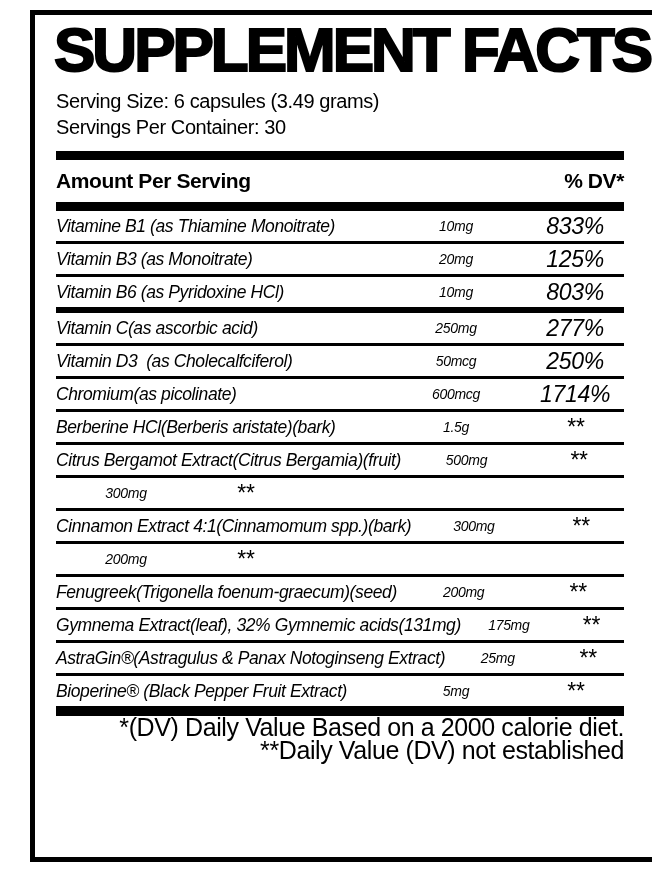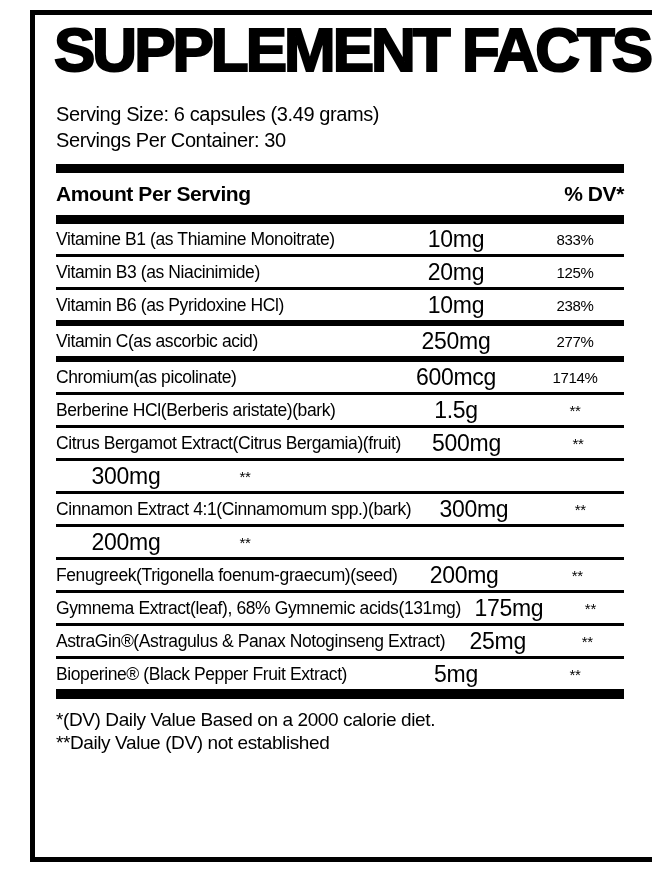--- a/index.html
+++ b/index.html
@@ -10,34 +10,34 @@
   }
   .label {
     position:absolute; left:30px; top:10px; width:629px; height:852px;
     border:5px solid #000; box-sizing:border-box;
     padding:0 30px 0 21px; background:#fff;
   }
   .title {
     margin:3px 0 0 -2px; font-size:62px; line-height:63px; font-weight:bold;
     letter-spacing:-3px; white-space:nowrap; -webkit-text-stroke:2px #000;
   }
-  .serving { margin-top:20px; font-size:20px; line-height:26px; letter-spacing:-0.4px; }
+  .serving { margin-top:7px; font-size:20px; line-height:26px; letter-spacing:-0.4px; }
   .bar { height:9px; background:#000; }
   .bar-top { margin-top:11px; }
   .bar-bottom { height:10px; }
   .thead {
     display:flex; justify-content:space-between; align-items:center;
     height:42px; font-weight:bold; font-size:21px; letter-spacing:-0.4px;
   }
-  .row { display:flex; align-items:center; padding:5px 0 4px; }
+  .row { display:flex; align-items:center; padding:5px 0 4px;font-style:italic; }
   .name { flex:1; font-size:17.5px; line-height:21px; letter-spacing:-0.4px; white-space:pre; }
-  .amt { width:140px; text-align:center; font-size:23px; line-height:21px; letter-spacing:-0.3px; }
-  .dv  { width:98px;  text-align:center; font-size:15px; line-height:21px; letter-spacing:-0.3px; }
+  .amt { width:140px; text-align:center; font-size:14px; line-height:21px; letter-spacing:-0.3px; }
+  .dv  { width:98px;  text-align:center; font-size:23px; line-height:21px; letter-spacing:-0.3px; }
   .sep { height:3px; background:#000; }
-  .footnotes { margin-top:9px; font-size:19px; line-height:23px; letter-spacing:-0.4px; }
+  .footnotes { font-size:25px; line-height:23px; letter-spacing:-0.4px;text-align:right; }
 </style>
 </head>
 <body>
 
 <div class="label">
 
   <h1 class="title">SUPPLEMENT FACTS</h1>
 
   <div class="serving">
     <div>Serving Size: 6 capsules (3.49 grams)</div>
@@ -54,38 +54,43 @@
   <div class="bar"></div>
 
   <div id="rows">
       <div class="row">
         <div class="name"><div>Vitamine B1 (as Thiamine Monoitrate)</div></div>
         <div class="amt">10mg</div>
         <div class="dv">833%</div>
       </div>
       <div class="sep"></div>
       <div class="row">
-        <div class="name"><div>Vitamin B3 (as Niacinimide)</div></div>
+        <div class="name"><div>Vitamin B3 (as Monoitrate)</div></div>
         <div class="amt">20mg</div>
         <div class="dv">125%</div>
       </div>
       <div class="sep"></div>
       <div class="row">
         <div class="name"><div>Vitamin B6 (as Pyridoxine HCl)</div></div>
         <div class="amt">10mg</div>
-        <div class="dv">238%</div>
+        <div class="dv">803%</div>
       </div>
       <div class="sep"></div>
       <div class="sep"></div>
       <div class="row">
         <div class="name"><div>Vitamin C(as ascorbic acid)</div></div>
         <div class="amt">250mg</div>
         <div class="dv">277%</div>
       </div>
       <div class="sep"></div>
+      <div class="row">
+        <div class="name"><div>Vitamin D3  (as Cholecalfciferol)</div></div>
+        <div class="amt">50mcg</div>
+        <div class="dv">250%</div>
+      </div>
       <div class="sep"></div>
       <div class="row">
         <div class="name"><div>Chromium(as picolinate)</div></div>
         <div class="amt">600mcg</div>
         <div class="dv">1714%</div>
       </div>
       <div class="sep"></div>
       <div class="row">
         <div class="name"><div>Berberine HCl(Berberis aristate)(bark)</div></div>
         <div class="amt">1.5g</div>
@@ -114,21 +119,21 @@
         <div class="dv">**</div>
       </div>
       <div class="sep"></div>
       <div class="row">
         <div class="name"><div>Fenugreek(Trigonella foenum-graecum)(seed)</div></div>
         <div class="amt">200mg</div>
         <div class="dv">**</div>
       </div>
       <div class="sep"></div>
       <div class="row">
-        <div class="name"><div>Gymnema Extract(leaf), 68% Gymnemic acids(131mg)</div></div>
+        <div class="name"><div>Gymnema Extract(leaf), 32% Gymnemic acids(131mg)</div></div>
         <div class="amt">175mg</div>
         <div class="dv">**</div>
       </div>
       <div class="sep"></div>
       <div class="row">
         <div class="name"><div>AstraGin®(Astragulus &amp; Panax Notoginseng Extract)</div></div>
         <div class="amt">25mg</div>
         <div class="dv">**</div>
       </div>
       <div class="sep"></div>

